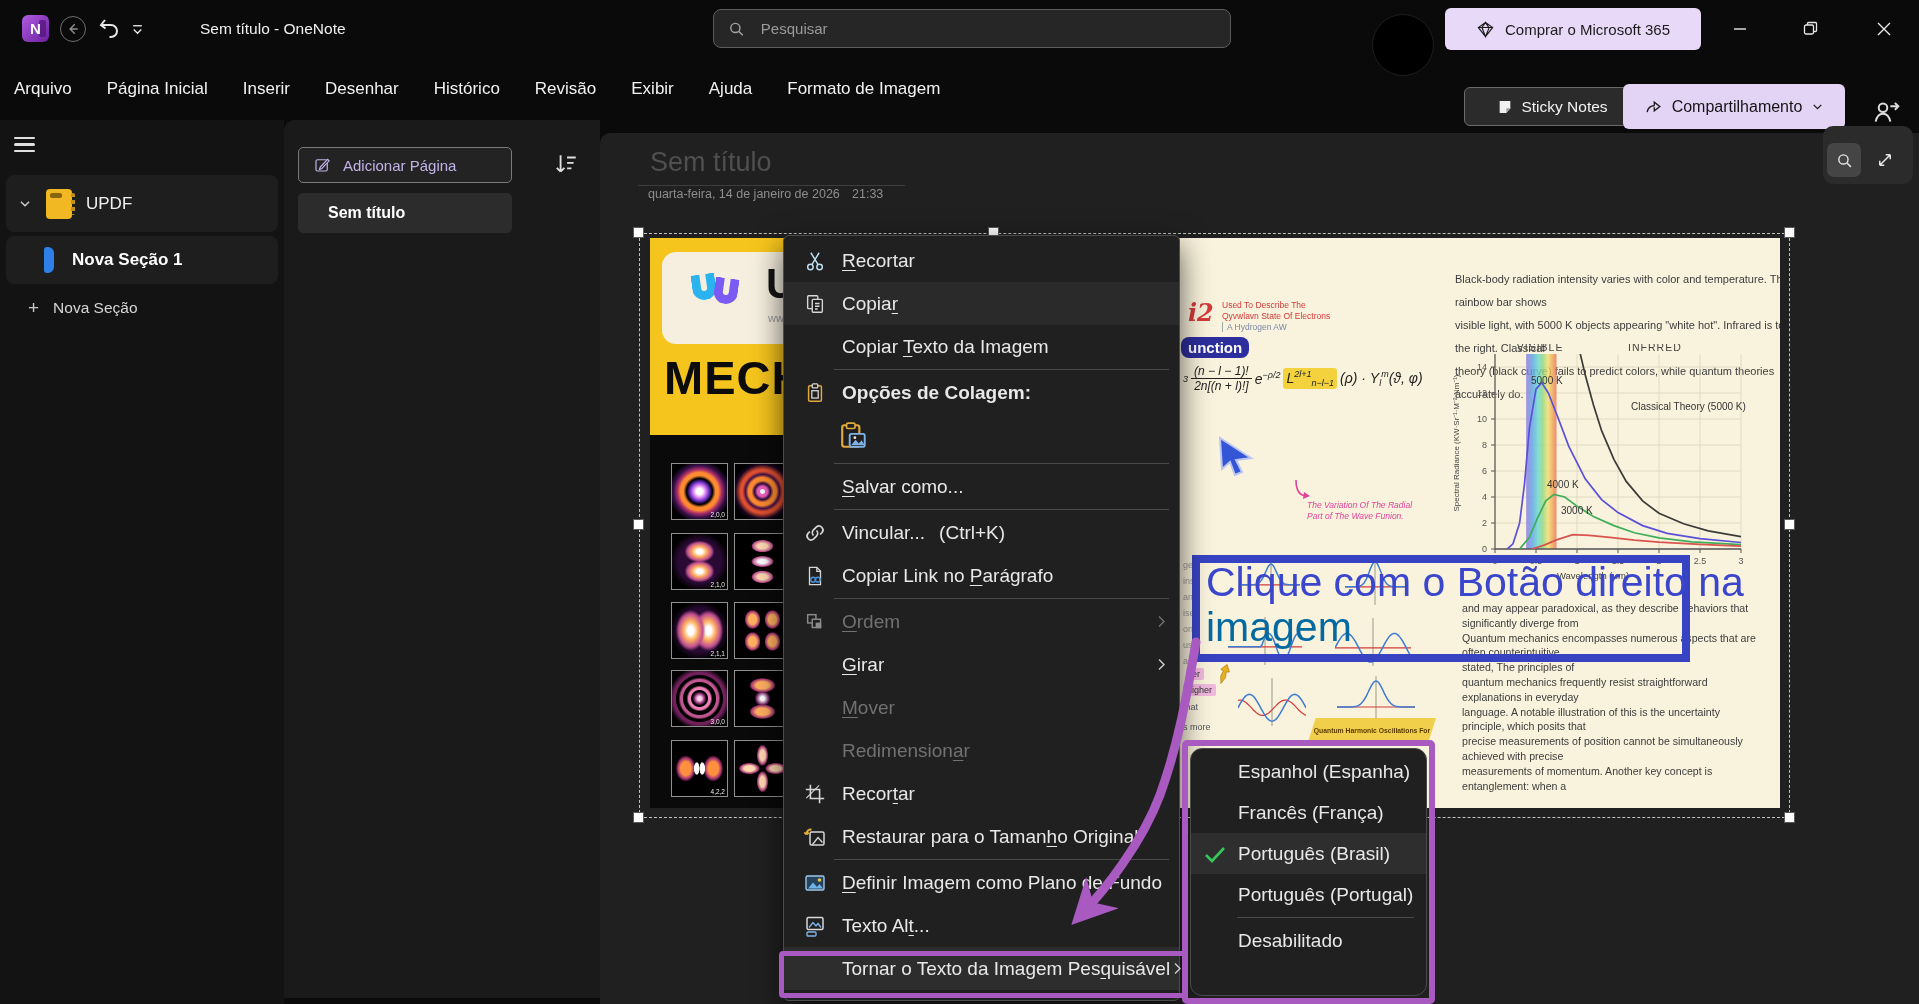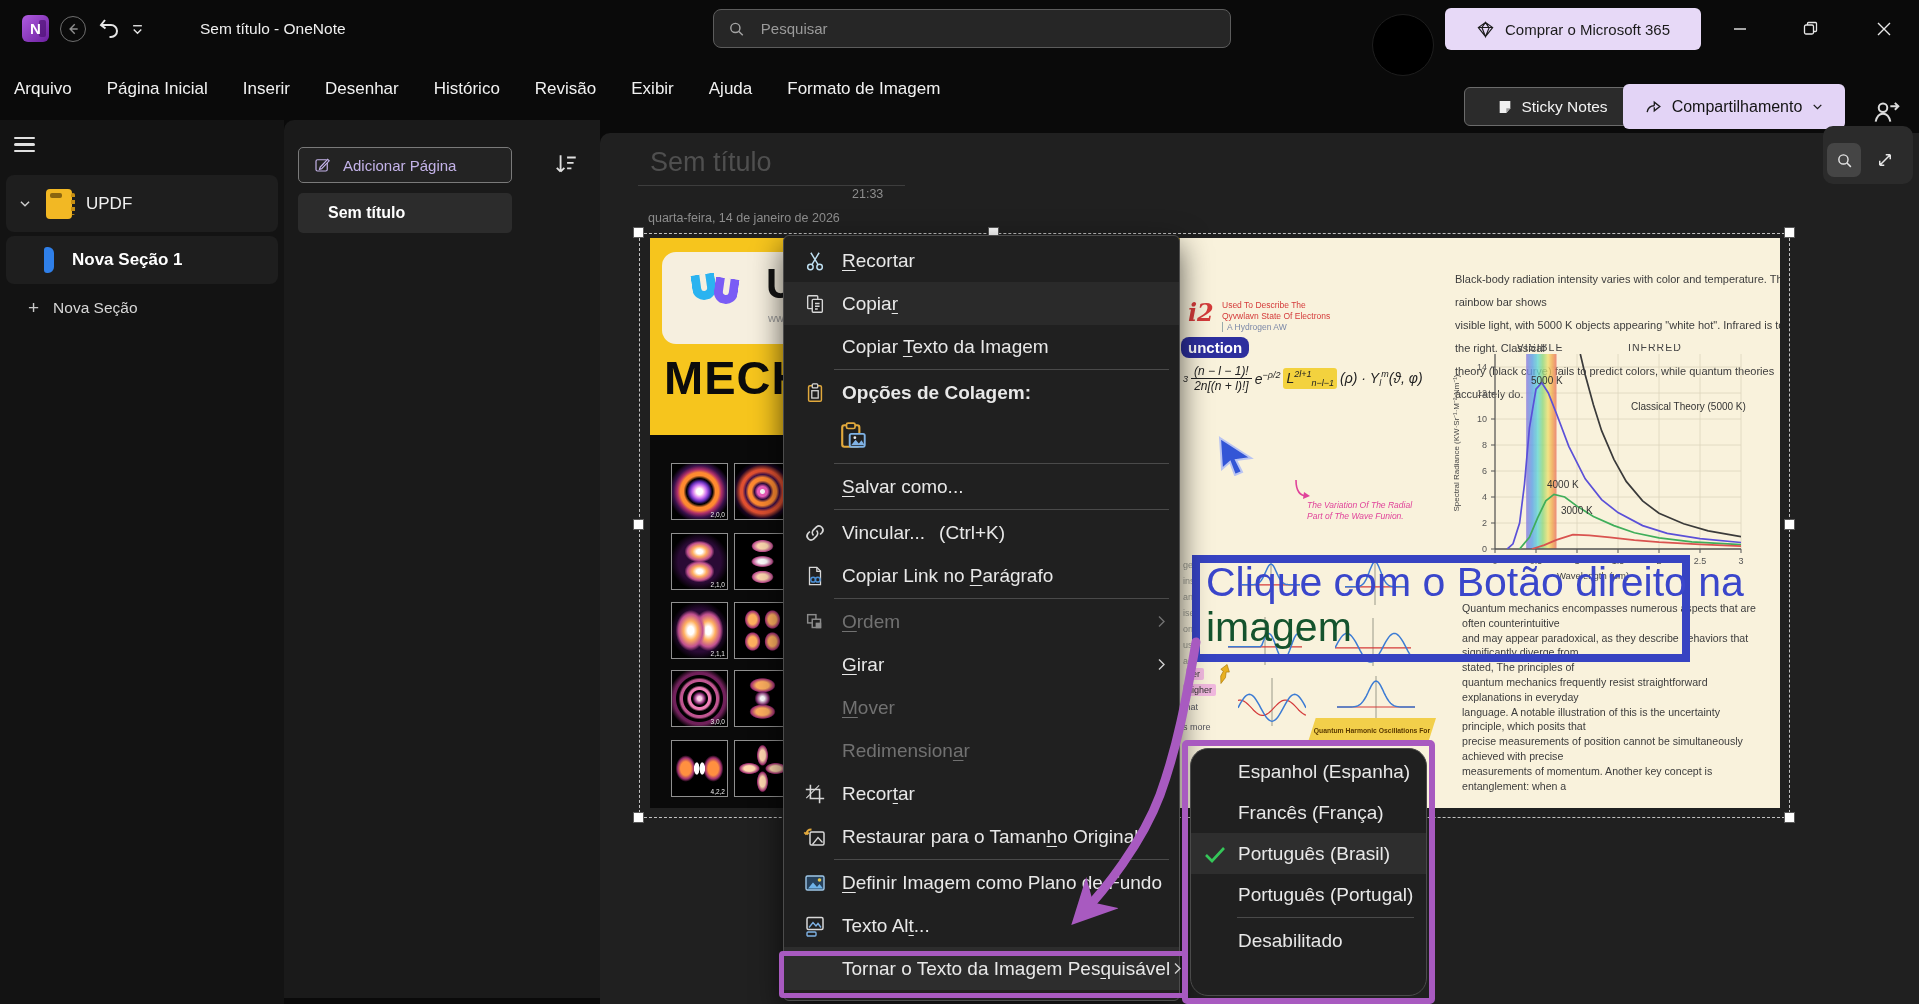--- a/index.html
+++ b/index.html
@@ -55,21 +55,21 @@
   .newsec-row .plus{font-size:19px;color:#c9c9c9;}
   .addpage-btn{position:absolute;left:14px;top:27px;width:214px;height:36px;border:1px solid #7a7a7a;background:#232323;
     border-radius:5px;display:flex;align-items:center;padding-left:14px;gap:12px;color:#c3b2e8;font-size:15px;}
   .sort-btn{position:absolute;left:267px;top:29px;width:30px;height:30px;display:flex;align-items:center;justify-content:center;}
   .page-item{position:absolute;left:14px;top:73px;width:214px;height:40px;background:#2c2c2c;border-radius:5px;
     display:flex;align-items:center;padding-left:30px;font-size:16px;font-weight:bold;color:#fff;}
 
   
   .pg-title{position:absolute;left:50px;top:14px;font-size:27px;color:#4f4f4f;}
   .pg-rule{position:absolute;left:38px;top:52px;width:267px;height:1px;background:#3d3d3d;}
-  .pg-date{position:absolute;left:48px;top:54px;font-size:12.5px;color:#8d8d8d;margin-top:24px;}
+  .pg-date{position:absolute;left:48px;top:54px;font-size:12.5px;color:#8d8d8d;}
   .pg-time{position:absolute;left:252px;top:54px;font-size:12.5px;color:#8d8d8d;}
   .canvas-tools{position:absolute;left:1223px;top:-7px;width:90px;height:58px;background:#2b2b2b;border-radius:10px;}
   .ct-zoom{position:absolute;left:4px;top:17px;width:34px;height:34px;background:#454545;border-radius:7px;
     display:flex;align-items:center;justify-content:center;}
   .ct-expand{position:absolute;left:45px;top:17px;width:34px;height:34px;display:flex;align-items:center;justify-content:center;}
 
   
   .sel-rect{position:absolute;left:639px;top:233px;width:1151px;height:585px;border:1px dashed rgba(235,235,235,.8);z-index:2;}
   .handle{position:absolute;width:11px;height:11px;background:#fff;border:1px solid #5a5a5a;z-index:3;}
   .poster{position:absolute;left:650px;top:238px;width:530px;height:570px;background:#0a0a0a;overflow:hidden;z-index:1;}
@@ -141,21 +141,21 @@
   sup,sub{font-size:9px;}
   .pink-note{position:absolute;left:127px;top:262px;color:#e0439a;font-size:8.5px;line-height:11px;font-style:italic;}
   .margin-word{position:absolute;font-size:9px;color:#9a9a90;}
   .margin-chip{position:absolute;background:#f0b8de;color:#333;font-size:9px;padding:1px 4px;border-radius:2px;}
   .ribbon{position:absolute;left:128px;top:480px;width:128px;height:24px;background:#f2cf4a;
     clip-path:polygon(6% 0,100% 0,94% 100%,0 100%);display:flex;align-items:center;justify-content:center;
     font-size:6.8px;font-weight:bold;color:#5a3a00;}
   .ribbon-under{position:absolute;left:150px;top:506px;width:70px;height:2px;background:#d43a3a;}
   .blue-box{position:absolute;left:12px;top:317px;width:498px;height:107px;border:8px solid #3743c2;z-index:4;}
   .blue-box .t1{position:absolute;left:6px;top:-4px;font-size:41px;color:#3a46cb;white-space:nowrap;}
-  .blue-box .t2{position:absolute;left:6px;top:41px;font-size:41px;color:#14532d;}
+  .blue-box .t2{position:absolute;left:6px;top:41px;font-size:41px;color:#0369a1;}
   .cursor-anno{position:absolute;left:38px;top:198px;z-index:4;}
 
   
   .ctx{position:absolute;left:783px;top:235px;width:397px;height:766px;background:#202020;border:1px solid #4c4c4c;
     border-radius:6px;box-shadow:0 10px 30px rgba(0,0,0,.65);z-index:10;padding-top:3px;}
   .cm-row{height:43px;display:flex;align-items:center;padding:0 10px 0 16px;font-size:19px;color:#e8e8e8;}
   .cm-row .ic{width:30px;height:30px;margin-right:12px;display:flex;align-items:center;justify-content:center;flex:none;}
   .cm-row .lb{white-space:nowrap;}
   .cm-row .sc{margin-left:14px;color:#e8e8e8;}
   .cm-row .sp{flex:1;}
@@ -164,21 +164,21 @@
   .cm-row.disabled .chev{color:#717171;}
   .cm-row.hover{background:#2a2a2a;}
   .cm-row.hl{background:#2d2d2d;}
   .cm-row.bold{font-weight:bold;}
   .cm-sep{height:1px;background:#4a4a4a;margin:1px 10px 1px 50px;}
   .cm-paste{height:48px;display:flex;align-items:center;padding-left:55px;}
   u{text-underline-offset:3px;}
 
   
   .submenu{position:absolute;left:1190px;top:748px;width:237px;height:248px;background:#202020;border:1px solid #4a4a4a;
-    border-radius:18px;z-index:13;padding-top:2px;}
+    border-radius:12px;z-index:13;padding-top:2px;}
   .sm-row{height:41px;display:flex;align-items:center;padding-left:12px;font-size:19px;color:#e8e8e8;}
   .sm-row .ck{width:35px;display:flex;align-items:center;}
   .sm-row.hover{background:#2e2e2e;}
   .sm-sep{height:1px;background:#4a4a4a;margin:2px 12px 2px 46px;}
 
   .hl-border{position:absolute;left:779px;top:951px;width:409px;height:47px;border:5px solid #a85ac0;border-radius:4px;z-index:11;pointer-events:none;}
   .sub-border{position:absolute;left:1182px;top:740px;width:253px;height:264px;border:6px solid #a85ac0;border-radius:5px;z-index:14;pointer-events:none;}
   .arrow-svg{position:absolute;left:0;top:0;z-index:12;pointer-events:none;}
 </style>
 </head>
@@ -532,22 +532,22 @@
             <line x1="39" y1="0" x2="39" y2="50" stroke="#9a9a8a" stroke-width="1"></line>
             <path d="M0.0 31.0 L1.6 31.0 L3.3 31.0 L4.9 31.0 L6.5 31.0 L8.1 31.0 L9.8 31.0 L11.4 31.0 L13.0 31.0 L14.6 31.0 L16.3 31.0 L17.9 31.0 L19.5 31.0 L21.1 31.0 L22.8 31.0 L24.4 31.0 L26.0 31.0 L27.6 31.0 L29.3 31.0 L30.9 31.0 L32.5 31.0 L34.1 31.0 L35.8 31.0 L37.4 31.0 L39.0 31.0 L40.6 31.0 L42.3 31.0 L43.9 31.0 L45.5 31.0 L47.1 31.0 L48.8 31.0 L50.4 31.0 L52.0 31.0 L53.6 31.0 L55.3 31.0 L56.9 31.0 L58.5 31.0 L60.1 31.0 L61.8 31.0 L63.4 31.0 L65.0 31.0 L66.6 31.0 L68.3 31.0 L69.9 31.0 L71.5 31.0 L73.1 31.0 L74.8 31.0 L76.4 31.0 L78.0 31.0" fill="none" stroke="#d43a3a" stroke-width="1.2"></path>
             <path d="M0.0 31.0 L1.6 31.0 L3.3 31.0 L4.9 31.0 L6.5 31.0 L8.1 31.0 L9.8 31.0 L11.4 31.0 L13.0 30.9 L14.6 30.9 L16.3 30.8 L17.9 30.6 L19.5 30.2 L21.1 29.6 L22.8 28.7 L24.4 27.3 L26.0 25.4 L27.6 23.0 L29.3 20.1 L30.9 16.8 L32.5 13.3 L34.1 10.1 L35.8 7.4 L37.4 5.6 L39.0 5.0 L40.6 5.6 L42.3 7.4 L43.9 10.1 L45.5 13.3 L47.1 16.8 L48.8 20.1 L50.4 23.0 L52.0 25.4 L53.6 27.3 L55.3 28.7 L56.9 29.6 L58.5 30.2 L60.1 30.6 L61.8 30.8 L63.4 30.9 L65.0 30.9 L66.6 31.0 L68.3 31.0 L69.9 31.0 L71.5 31.0 L73.1 31.0 L74.8 31.0 L76.4 31.0 L78.0 31.0" fill="none" stroke="#3b7bd4" stroke-width="1.5"></path>
           </svg></div>
       </div>
 
     <div class="ribbon">Quantum Harmonic Oscillations For</div>
     <div class="ribbon-under"></div>
 
     <div class="para-main" id="paraMain">
+        <div>and may appear paradoxical, as they describe behaviors that significantly diverge from</div>
         <div>Quantum mechanics encompasses numerous aspects that are often counterintuitive</div>
-        <div>and may appear paradoxical, as they describe behaviors that significantly diverge from</div>
         <div>stated, The principles of</div>
         <div>quantum mechanics frequently resist straightforward explanations in everyday</div>
         <div>language. A notable illustration of this is the uncertainty principle, which posits that</div>
         <div>precise measurements of position cannot be simultaneously achieved with precise</div>
         <div>measurements of momentum. Another key concept is entanglement: when a</div>
       </div>
 
     <svg class="cursor-anno" width="36" height="40" viewBox="0 0 36 40">
       <path d="M2 2 L33 22 L18 24 L24 36 L17 39 L12 26 L4 33 z" fill="#3356d6" stroke="#b9c4f2" stroke-width="2"></path>
     </svg>

